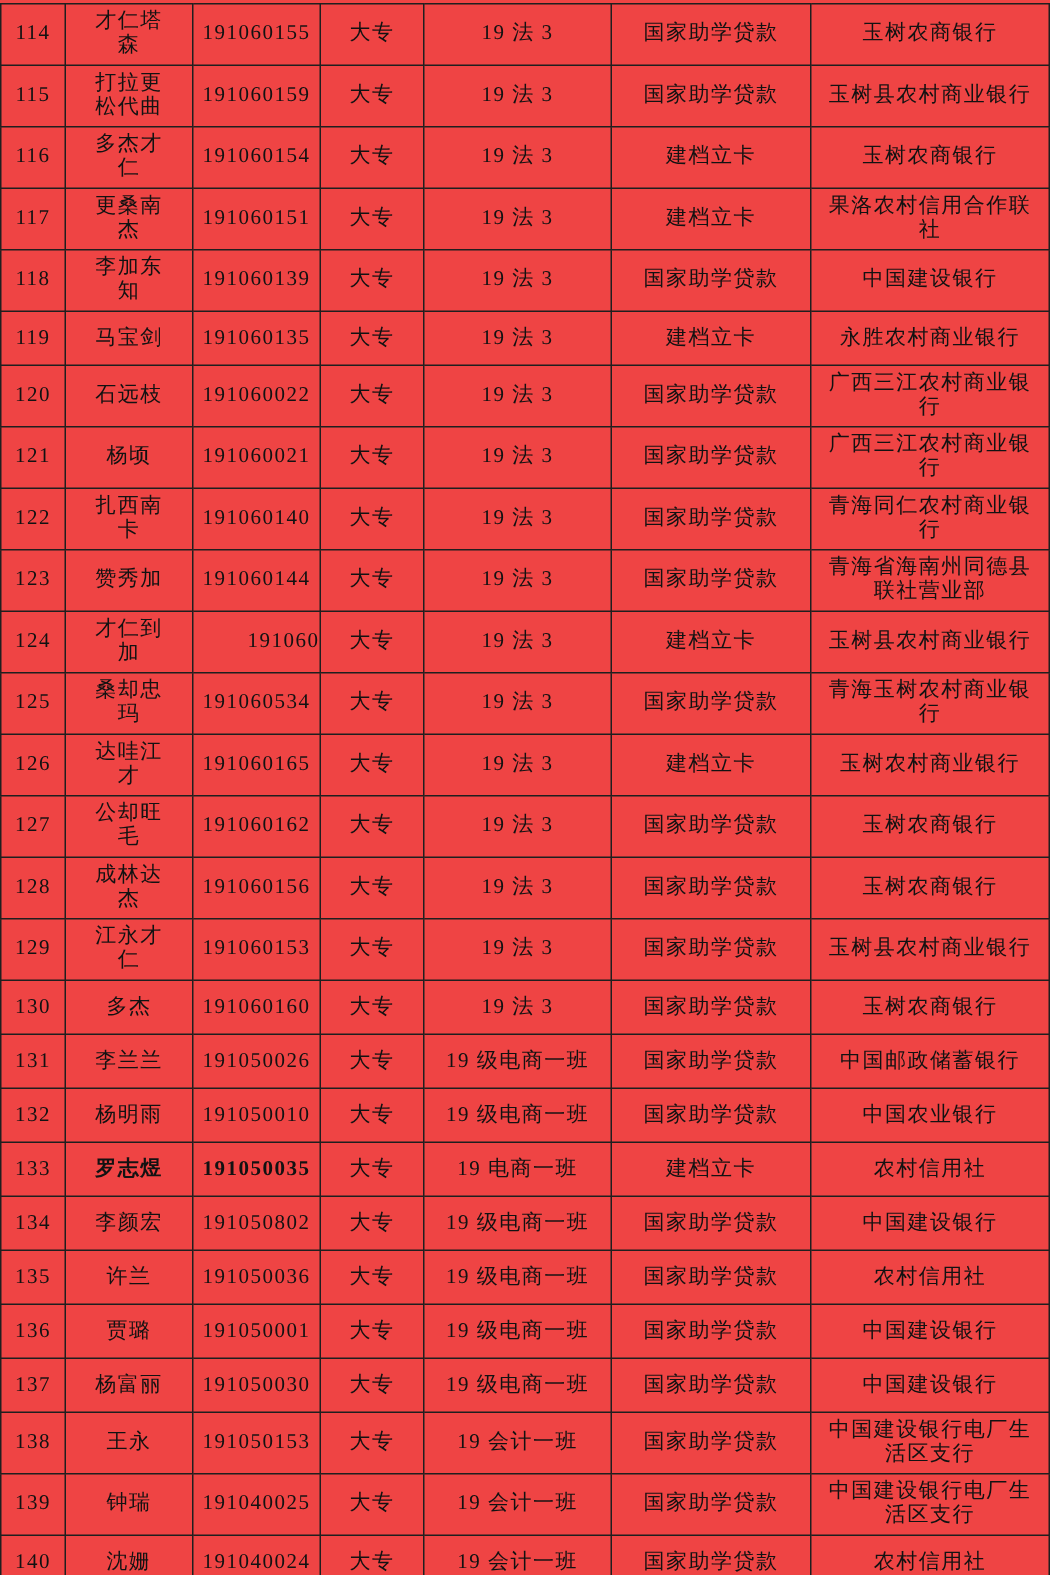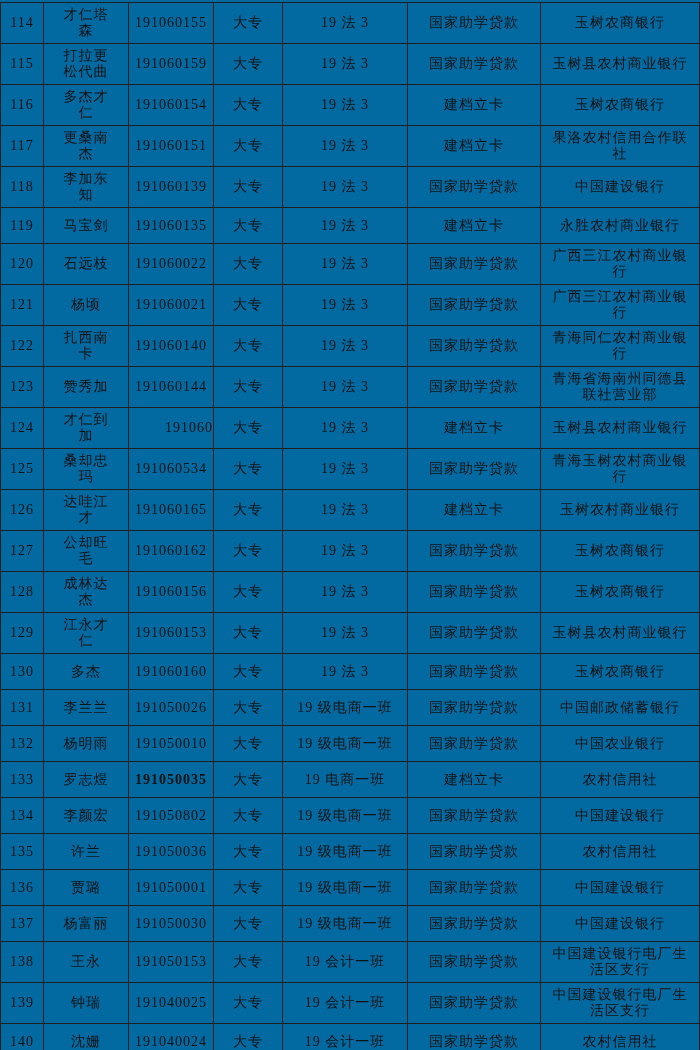--- a/index.html
+++ b/index.html
@@ -5,21 +5,21 @@
   html, body {
     margin: 0;
     padding: 0;
     background: #ffffff;
   }
   .page {
     position: relative;
     width: 700px;
     height: 1050px;
     overflow: hidden;
-    background: #0369a1;
+    background: #ef4444;
     box-sizing: border-box;
     padding-top: 2px;
   }
   table.roster {
     border-collapse: collapse;
     table-layout: fixed;
     width: 699px;
     margin-left: 0px;
     font-family: "Liberation Serif", "DejaVu Serif", serif;
     color: #121212;
@@ -248,21 +248,21 @@
           <td data-name="cell-row-number" style="border-color: rgb(31, 31, 31);">132</td>
           <td data-name="cell-student-name" style="border-color: rgb(31, 31, 31);">杨明雨</td>
           <td data-name="cell-student-id" style="border-color: rgb(31, 31, 31);">191050010</td>
           <td data-name="cell-education-level" style="border-color: rgb(31, 31, 31);">大专</td>
           <td data-name="cell-class" style="border-color: rgb(31, 31, 31);">19 级电商一班</td>
           <td data-name="cell-aid-type" style="border-color: rgb(31, 31, 31);">国家助学贷款</td>
           <td data-name="cell-bank" style="border-color: rgb(31, 31, 31);">中国农业银行</td>
         </tr>
         <tr data-name="table-row">
           <td data-name="cell-row-number" style="border-color: rgb(31, 31, 31);">133</td>
-          <td data-name="cell-student-name" style="border-color: rgb(31, 31, 31);">罗志煜</td>
+          <td data-name="cell-student-name" style="border-color: rgb(31, 31, 31); font-weight: bold;">罗志煜</td>
           <td data-name="cell-student-id" style="border-color: rgb(31, 31, 31); font-weight: bold;">191050035</td>
           <td data-name="cell-education-level" style="border-color: rgb(31, 31, 31);">大专</td>
           <td data-name="cell-class" style="border-color: rgb(31, 31, 31);">19 电商一班</td>
           <td data-name="cell-aid-type" style="border-color: rgb(31, 31, 31);">建档立卡</td>
           <td data-name="cell-bank" style="border-color: rgb(31, 31, 31);">农村信用社</td>
         </tr>
         <tr data-name="table-row">
           <td data-name="cell-row-number" style="border-color: rgb(31, 31, 31);">134</td>
           <td data-name="cell-student-name" style="border-color: rgb(31, 31, 31);">李颜宏</td>
           <td data-name="cell-student-id" style="border-color: rgb(31, 31, 31);">191050802</td>

